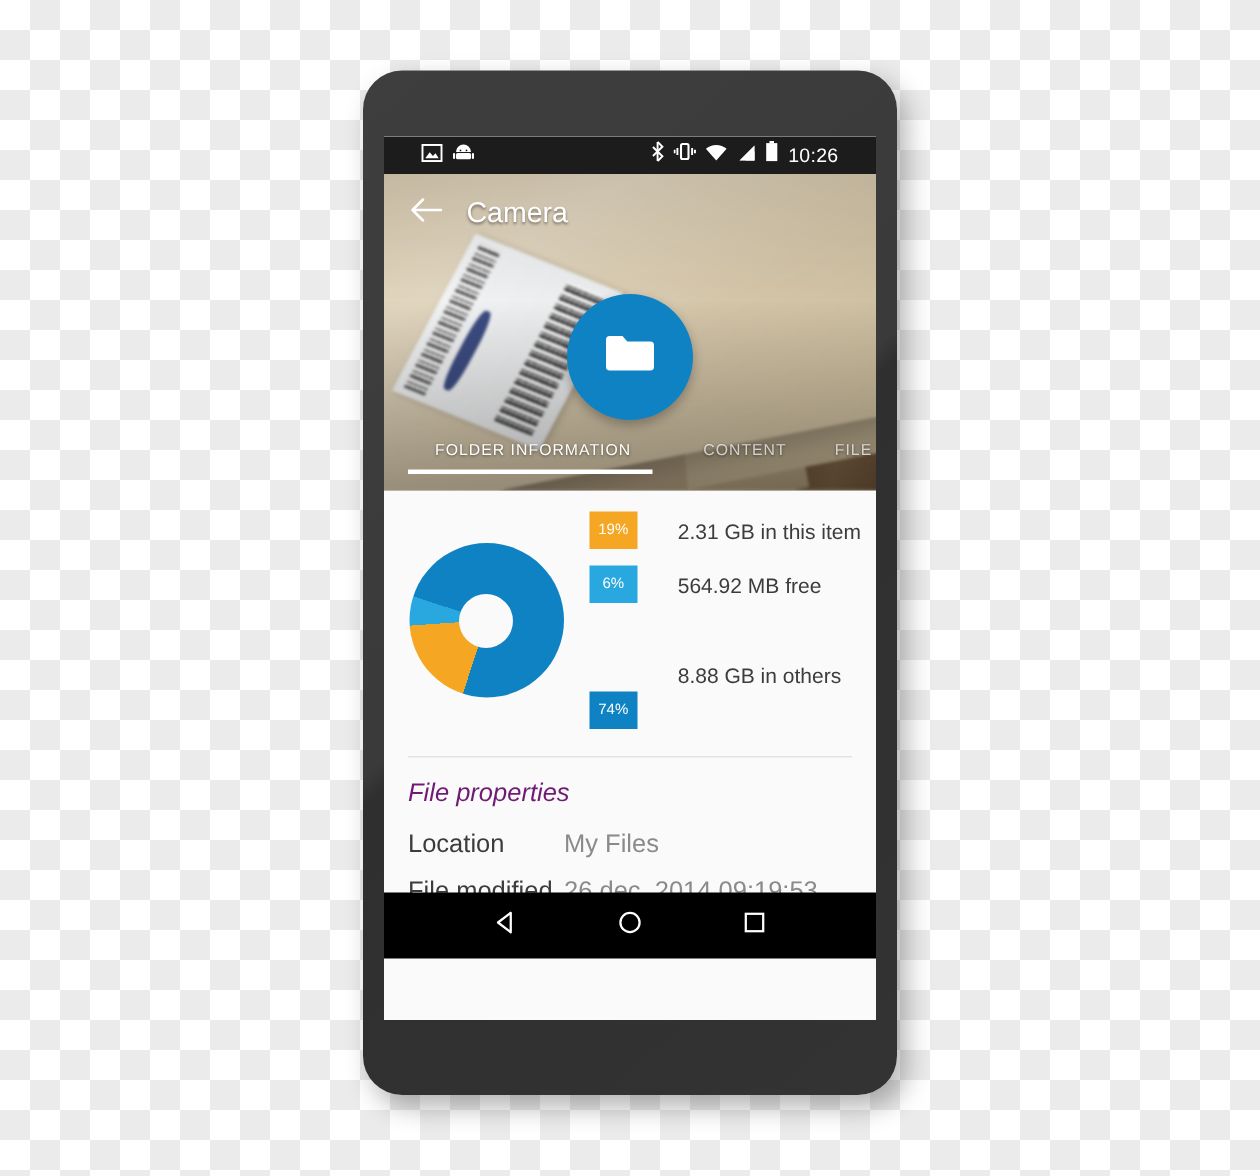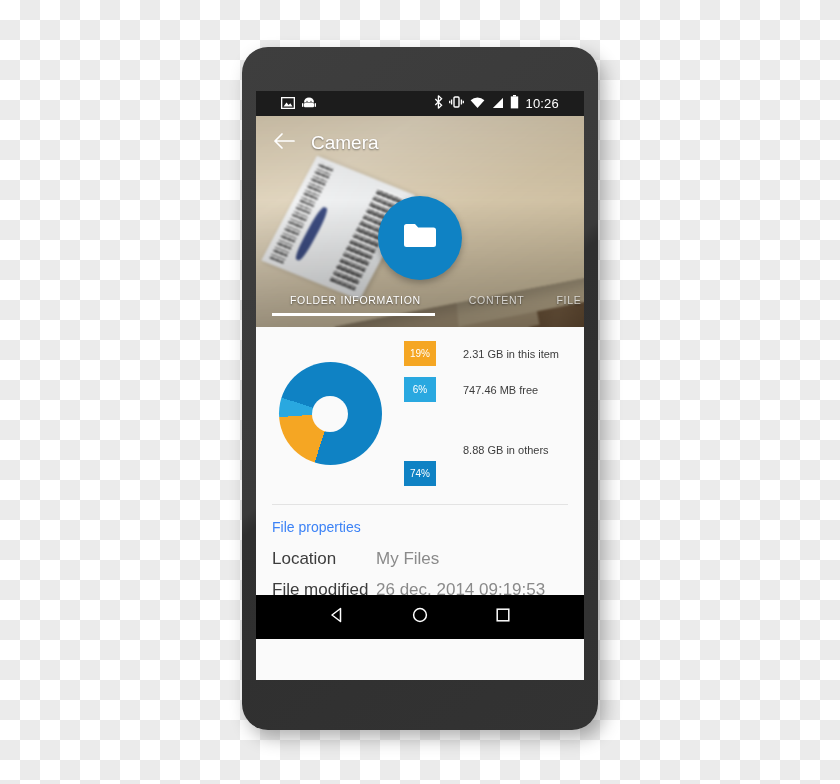--- a/index.html
+++ b/index.html
@@ -295,37 +295,38 @@
     justify-content: center;
     color: #ffffff;
     font-size: 10px;
     font-family: "Liberation Sans", sans-serif;
   }
   .sw-item { background: #f5a623; }
   .sw-free { background: #29a8e0; }
   .sw-others { background: #0f82c4; margin-top: 48px; }
   .legend-label {
     color: #3c3c3c;
-    font-size: 11px;
+    font-size: 14px;
     white-space: nowrap;
   }
 
   .divider {
     height: 1px;
     background: #e3e3e3;
     margin: 8px 16px 0 16px;
   }
 
   .props {
     padding: 14px 16px 0 16px;
   }
   .props-title {
-    color: #3b82f6;
-    font-size: 14px;
+    color: #701a75;
+    font-size: 17px;
     margin-bottom: 14px;
+    font-style: italic;
   }
   .prop-row {
     display: flex;
     margin-bottom: 11px;
   }
   .prop-key {
     width: 104px;
     color: #3c3c3c;
     font-size: 17px;
     flex: 0 0 104px;
@@ -456,21 +457,21 @@
         <div class="donut-wrap">
           <div class="donut"></div>
         </div>
         <div class="legend">
           <div class="legend-row">
             <span class="swatch sw-item">19%</span>
             <span class="legend-label">2.31 GB in this item</span>
           </div>
           <div class="legend-row">
             <span class="swatch sw-free">6%</span>
-            <span class="legend-label">747.46 MB free</span>
+            <span class="legend-label">564.92 MB free</span>
           </div>
           <div class="legend-row">
             <span class="swatch sw-others">74%</span>
             <span class="legend-label">8.88 GB in others</span>
           </div>
         </div>
       </div>
 
       <div class="divider"></div>
 

